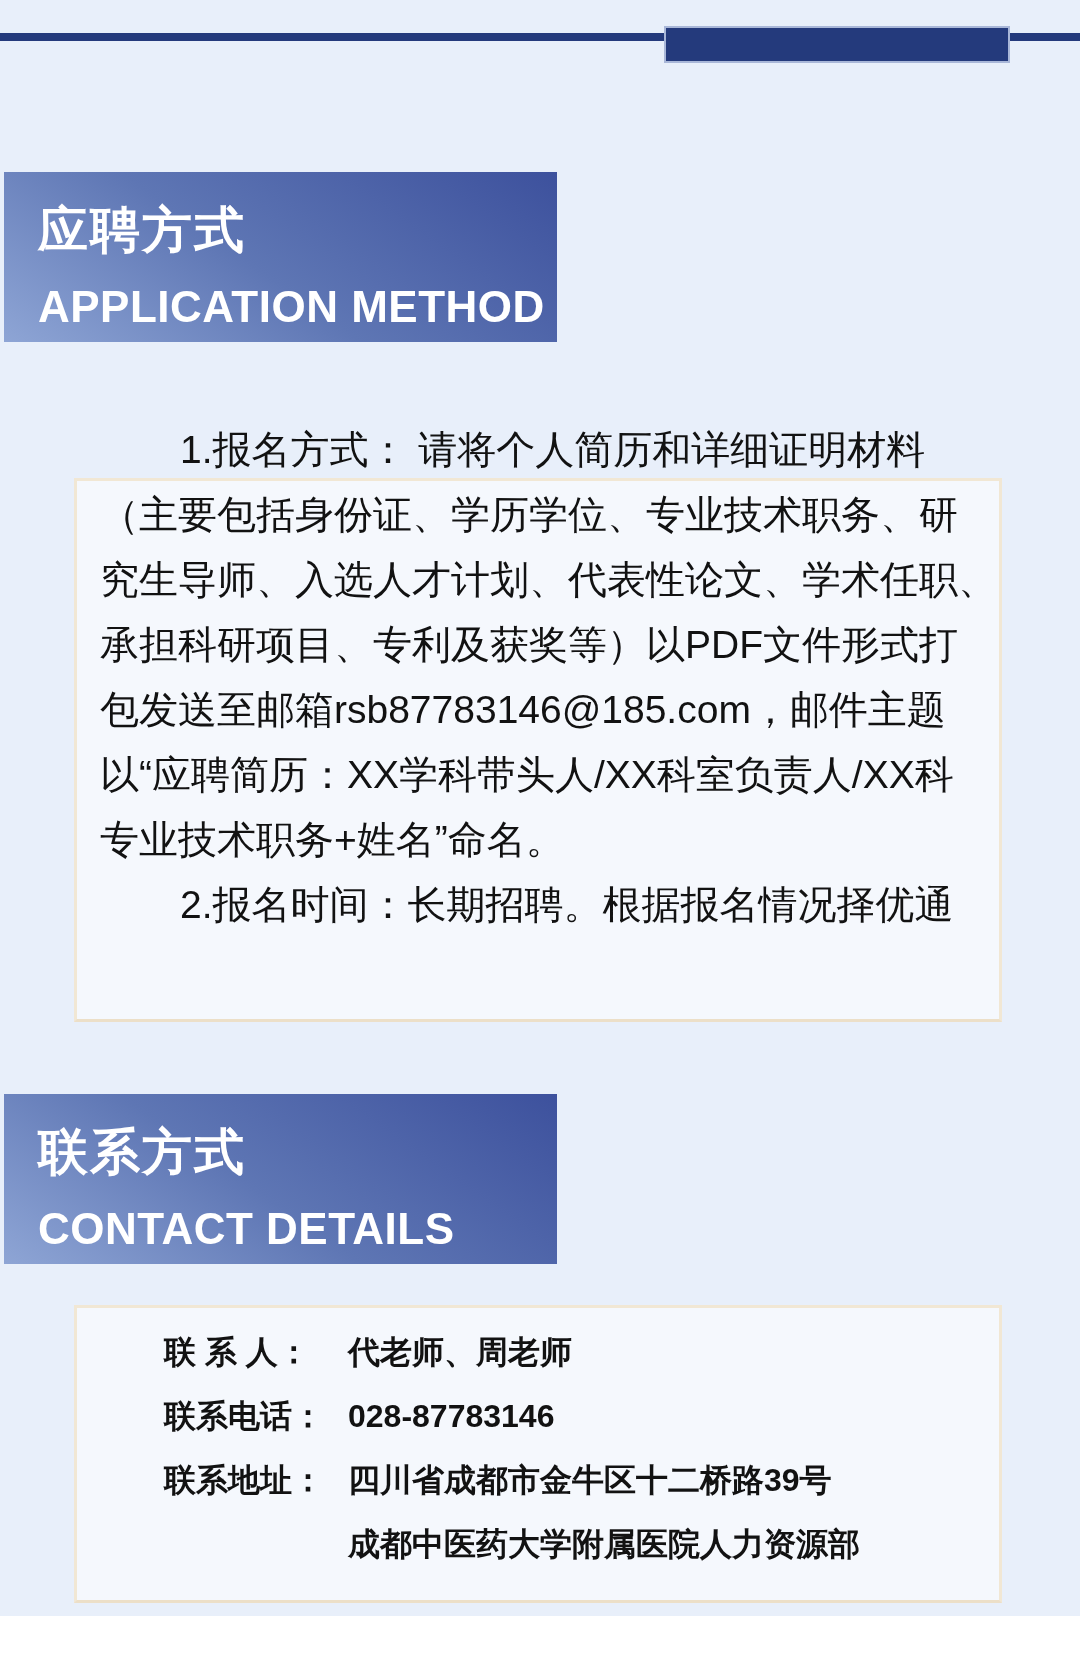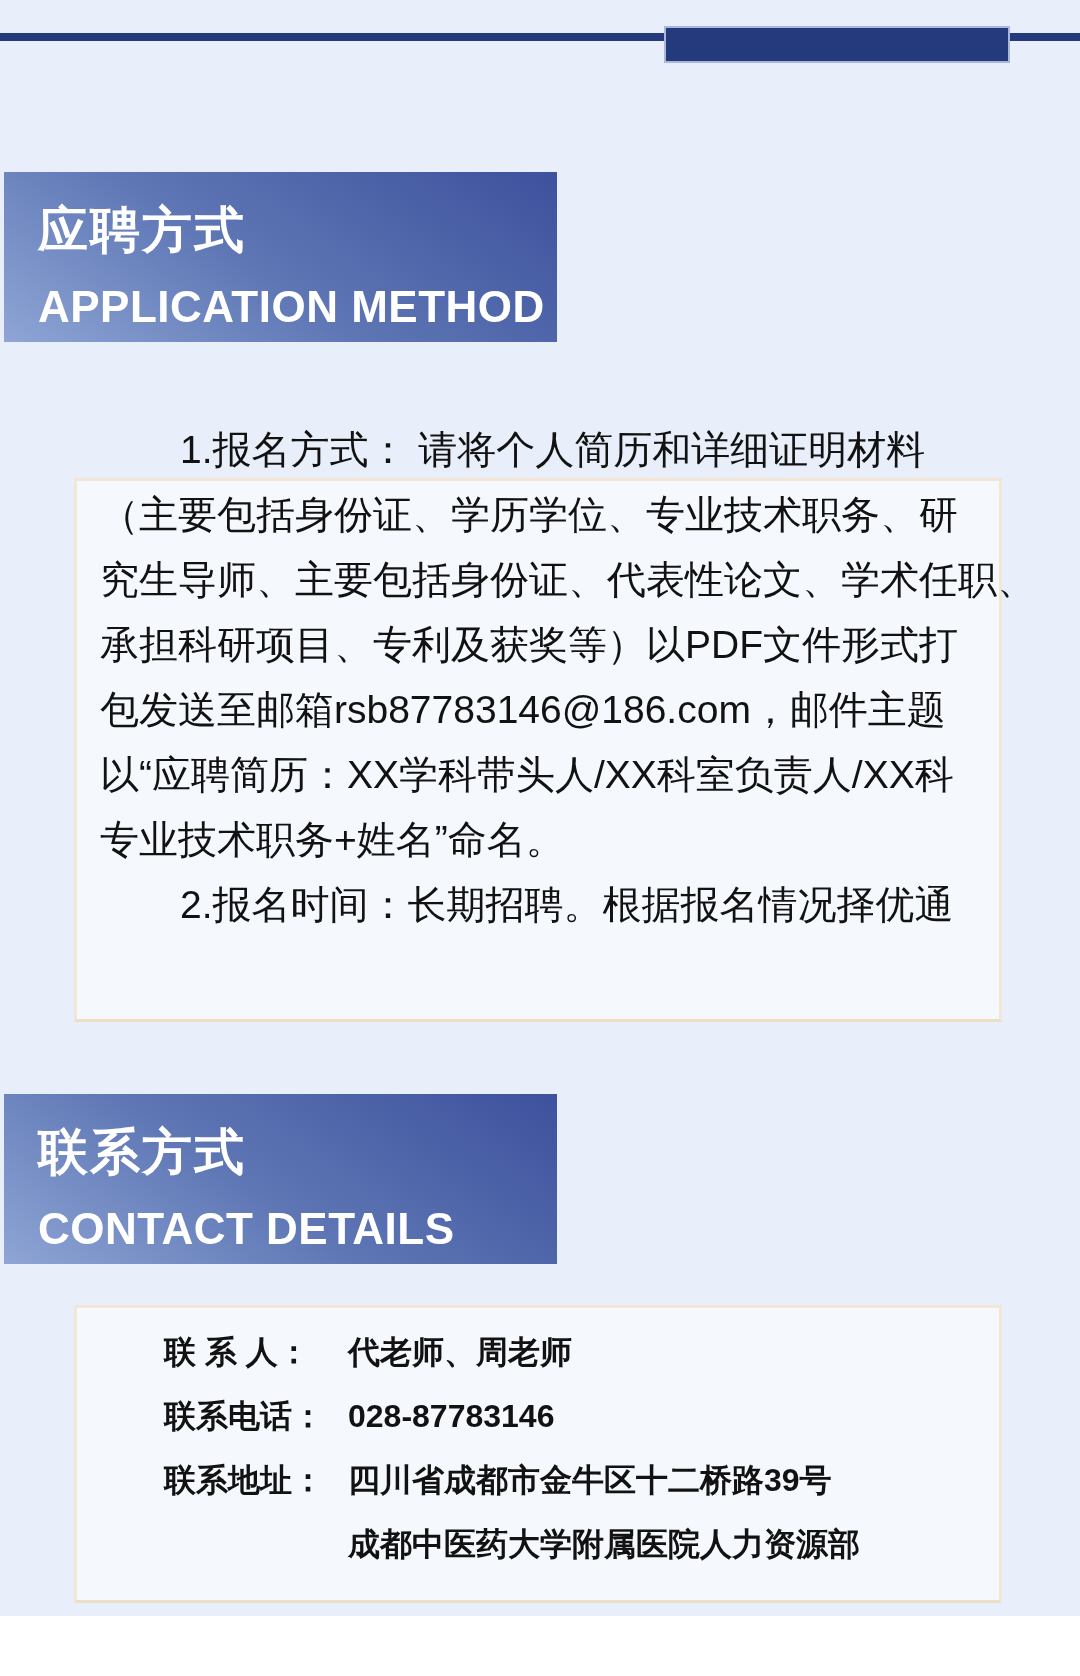--- a/index.html
+++ b/index.html
@@ -79,23 +79,23 @@
   <div class="section-header" id="header-application">
     <div class="zh">应聘方式</div>
     <div class="en">APPLICATION METHOD</div>
   </div>
 
   <div class="content-box" id="box-application"></div>
 
   <div class="app-text">
     <div class="line ind">1.报名方式： 请将个人简历和详细证明材料</div>
     <div class="line">（主要包括身份证、学历学位、专业技术职务、研</div>
-    <div class="line">究生导师、主要包括身份证、代表性论文、学术任职、</div>
+    <div class="line">究生导师、入选人才计划、代表性论文、学术任职、</div>
     <div class="line">承担科研项目、专利及获奖等）以PDF文件形式打</div>
-    <div class="line">包发送至邮箱rsb87783146@186.com，邮件主题</div>
+    <div class="line">包发送至邮箱rsb87783146@185.com，邮件主题</div>
     <div class="line">以“应聘简历：XX学科带头人/XX科室负责人/XX科</div>
     <div class="line">专业技术职务+姓名”命名。</div>
     <div class="line ind">2.报名时间：长期招聘。根据报名情况择优通</div>
   </div>
 
   <div class="section-header" id="header-contact">
     <div class="zh">联系方式</div>
     <div class="en">CONTACT DETAILS</div>
   </div>
 

